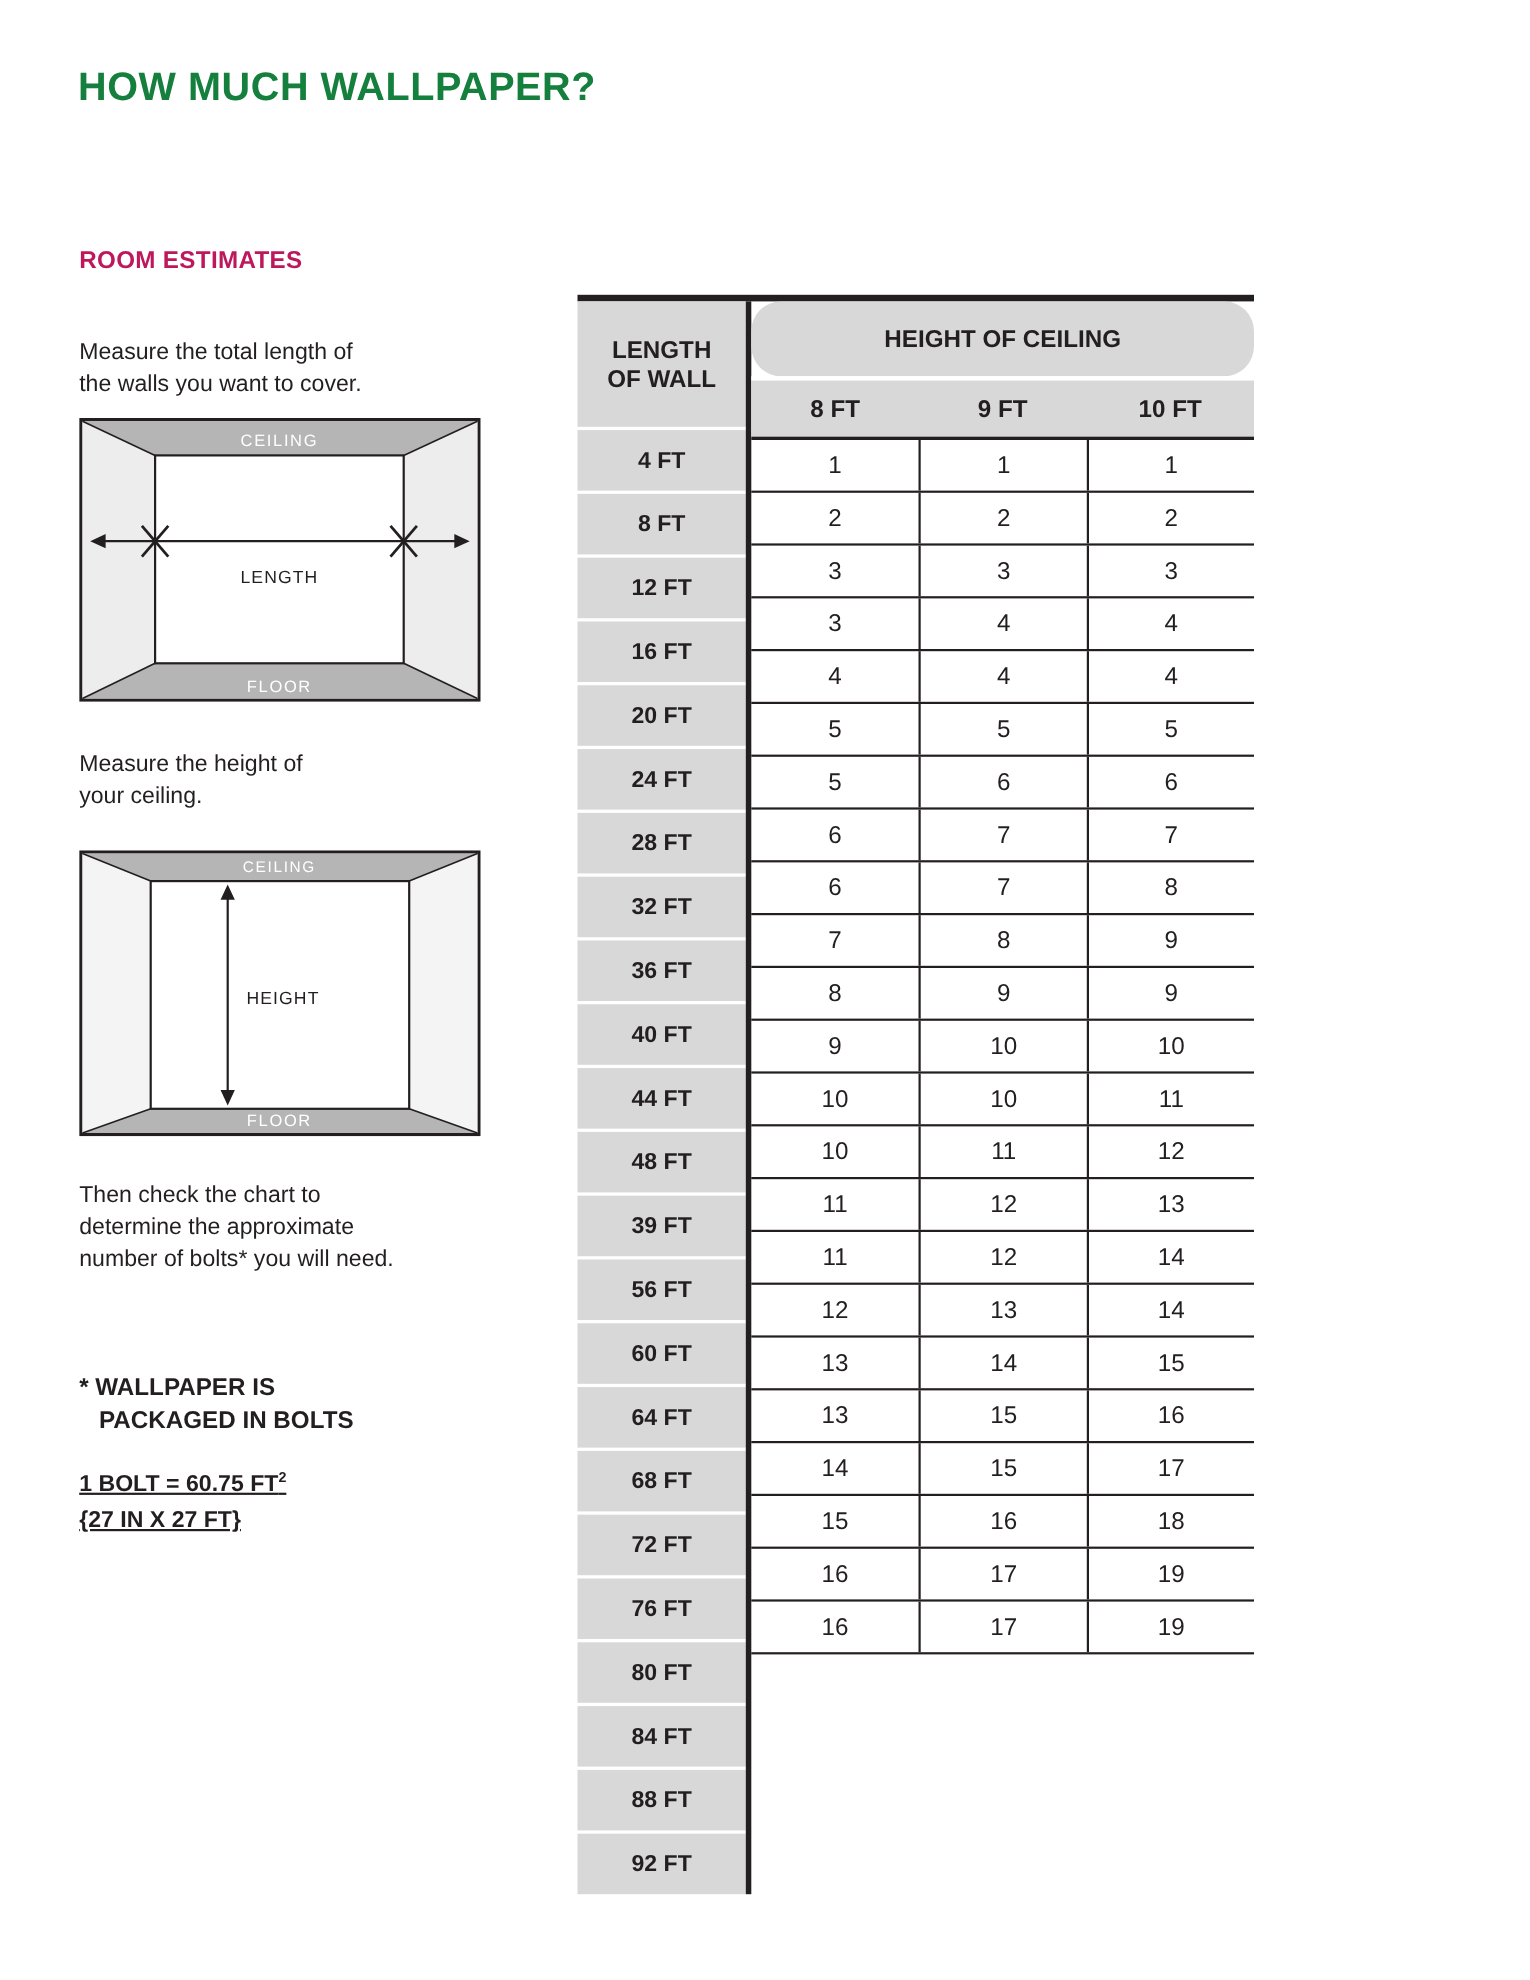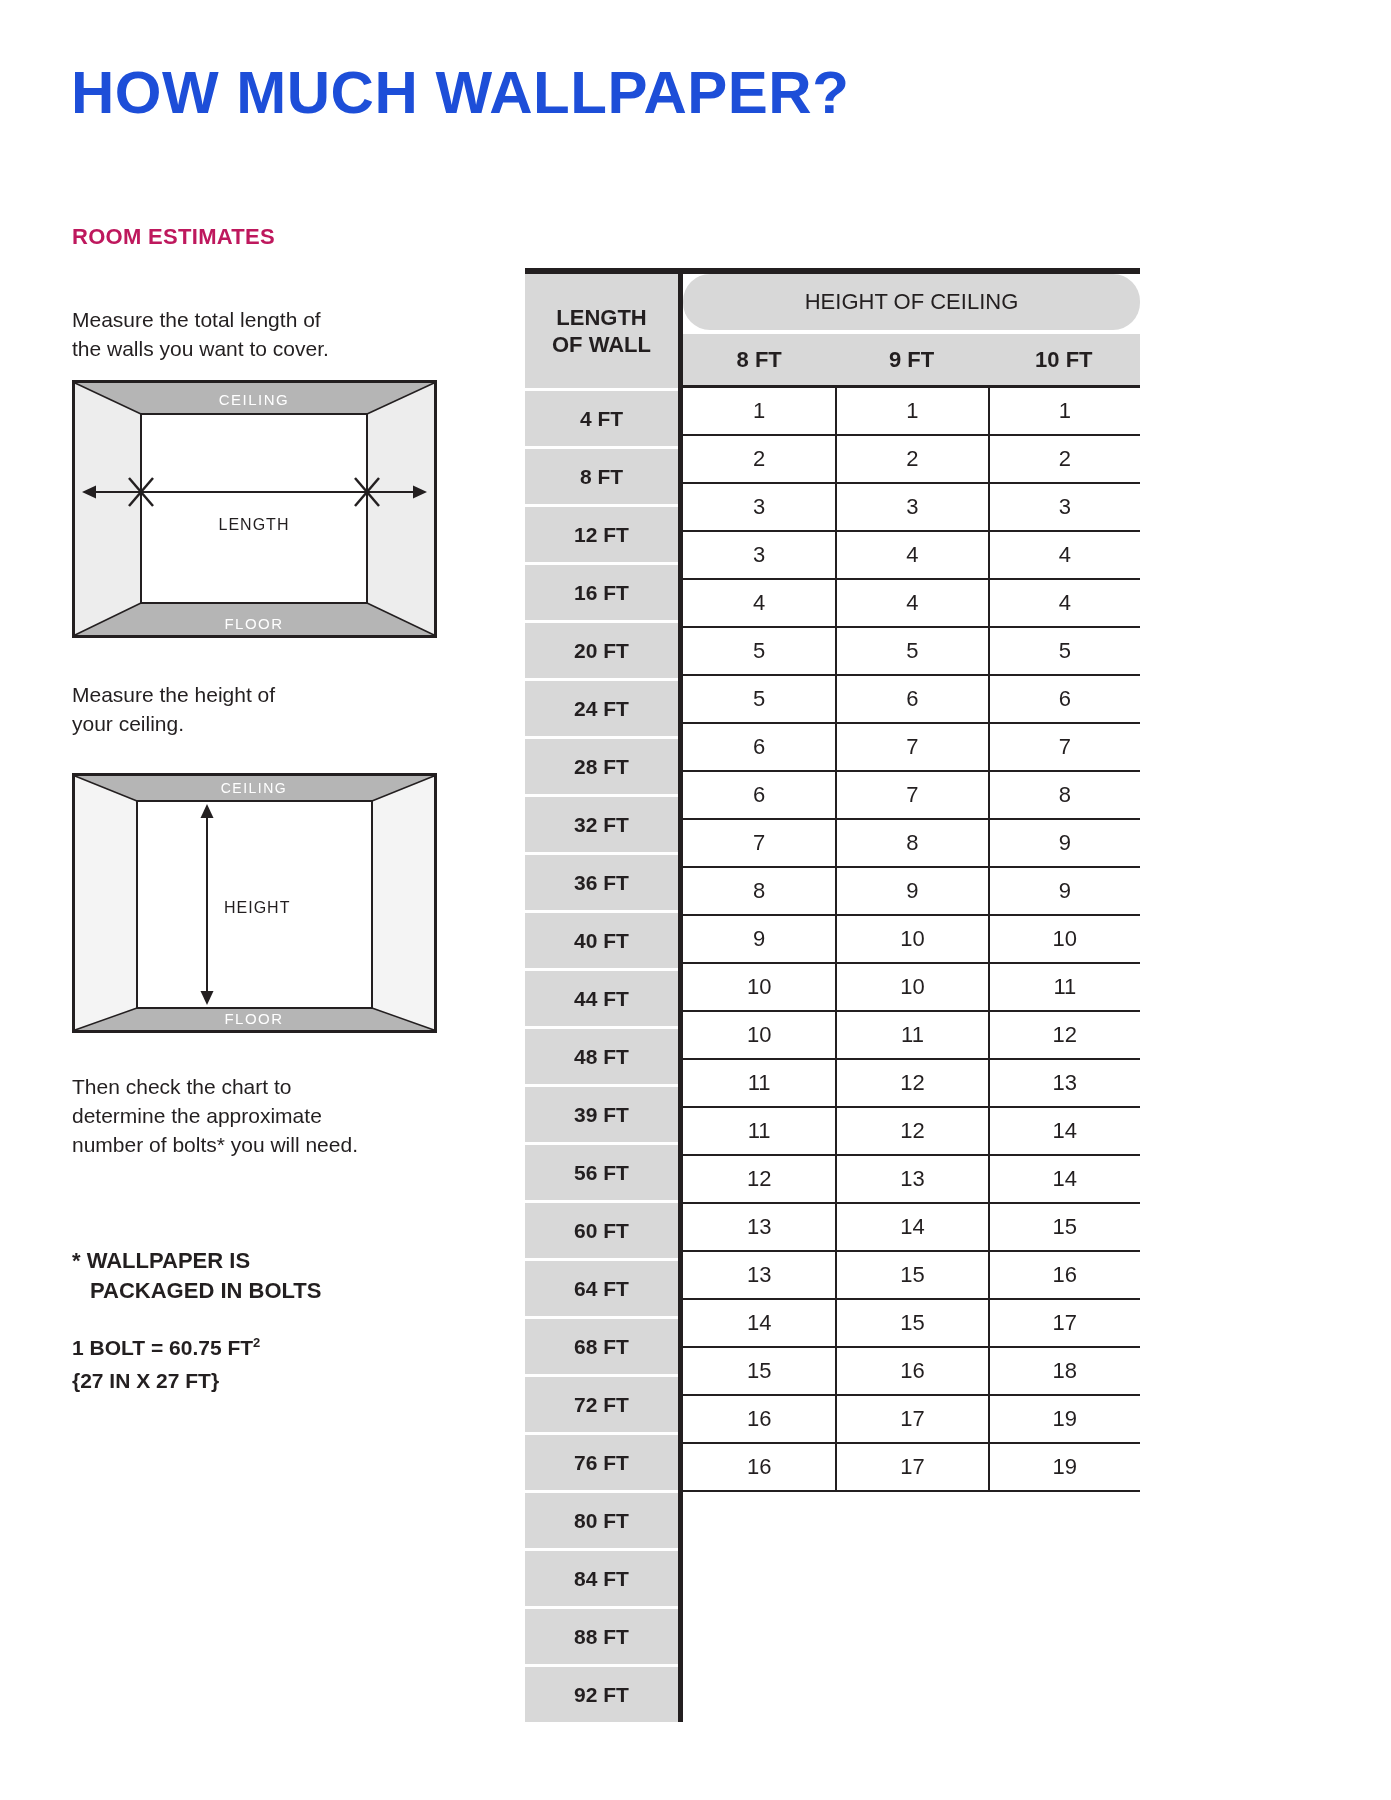--- a/index.html
+++ b/index.html
@@ -1,51 +1,51 @@
 <!DOCTYPE html>
 <html><head>
 <meta charset="utf-8">
 <style>
   * { margin:0; padding:0; box-sizing:border-box; }
   html,body { background:#ffffff; }
   body { width:1391px; height:1800px; font-family:"Liberation Sans", sans-serif; color:#231f20; }
   .page { position:relative; width:1391px; height:1800px; background:#ffffff; overflow:hidden; }
 
-  .main-title { position:absolute; left:71px; top:58px; font-size:60px; font-weight:bold; color:#1d4ed8; letter-spacing:0.5px;text-align:right; }
+  .main-title { position:absolute; left:71px; top:58px; font-size:36px; font-weight:bold; color:#15803d; letter-spacing:0.5px;text-align:right; }
 
   .section-title { position:absolute; left:72px; top:224px; font-size:22px; font-weight:bold; color:#be185d; letter-spacing:0.3px; }
   .table-title { position:absolute; left:525px; top:224px; width:615px; text-align:center; font-size:22px; font-weight:bold; color:#4cb8e7; letter-spacing:0.3px; }
 
   .step { position:absolute; left:72px; width:400px; font-size:21px; line-height:29px; white-space:pre-line; color:#231f20; }
   .step1 { top:285px;margin-top:20px; }
   .step2 { top:680px; }
   .step3 { top:1072px; }
 
   .diagram { position:absolute; left:72px; }
   .diagram1 { top:380px; width:365px; height:258px; }
   .diagram2 { top:773px; width:365px; height:260px; }
 
   .footnote { position:absolute; left:72px; top:1246px; font-size:22px; font-weight:bold; line-height:30px; }
   .footnote .indent { padding-left:18px; }
 
-  .bolt-spec { position:absolute; left:72px; top:1326px; font-size:21px; font-weight:bold; line-height:33px; }
+  .bolt-spec { position:absolute; left:72px; top:1326px; font-size:21px; font-weight:bold; line-height:33px;text-decoration:underline; }
   .bolt-spec sup { font-size:13px; }
 
   
   .table-wrap { position:absolute; left:525px; top:268px; width:615px; }
   .t-topbar { height:6px; background:#231f20; }
   .t-main { display:flex; align-items:stretch; }
   .t-leftcol { width:153px; }
   .t-divider { width:5px; background:#231f20; }
   .t-values { flex:1; }
 
   .t-corner { height:114px; background:#d8d8d8; display:flex; flex-direction:column; align-items:center; justify-content:center; font-size:22px; font-weight:bold; line-height:27px; }
   .len-cell { height:55px; margin-top:3px; background:#d8d8d8; display:flex; align-items:center; justify-content:center; font-size:21px; font-weight:bold; }
 
-  .t-hoc { height:56px; background:#d8d8d8; display:flex; align-items:center; justify-content:center; font-size:22px; font-weight:normal;border-radius:27px; }
+  .t-hoc { height:68px; background:#d8d8d8; display:flex; align-items:center; justify-content:center; font-size:22px; font-weight:bold;border-radius:27px; }
   .t-gap { height:4px; background:#ffffff; }
   .t-subhead { height:54px; background:#d8d8d8; display:grid; grid-template-columns:1fr 1fr 1fr; border-bottom:3px solid #231f20; }
   .sub-cell { display:flex; align-items:center; justify-content:center; font-size:22px; font-weight:bold; }
 
   .val-row { display:grid; grid-template-columns:1fr 1fr 1fr; height:48px; border-bottom:2px solid #231f20; }
   .val-cell { display:flex; align-items:center; justify-content:center; font-size:22px; }
   .val-cell + .val-cell { border-left:2px solid #231f20; }
 
   svg text { font-family:"Liberation Sans", sans-serif; }
 </style>

